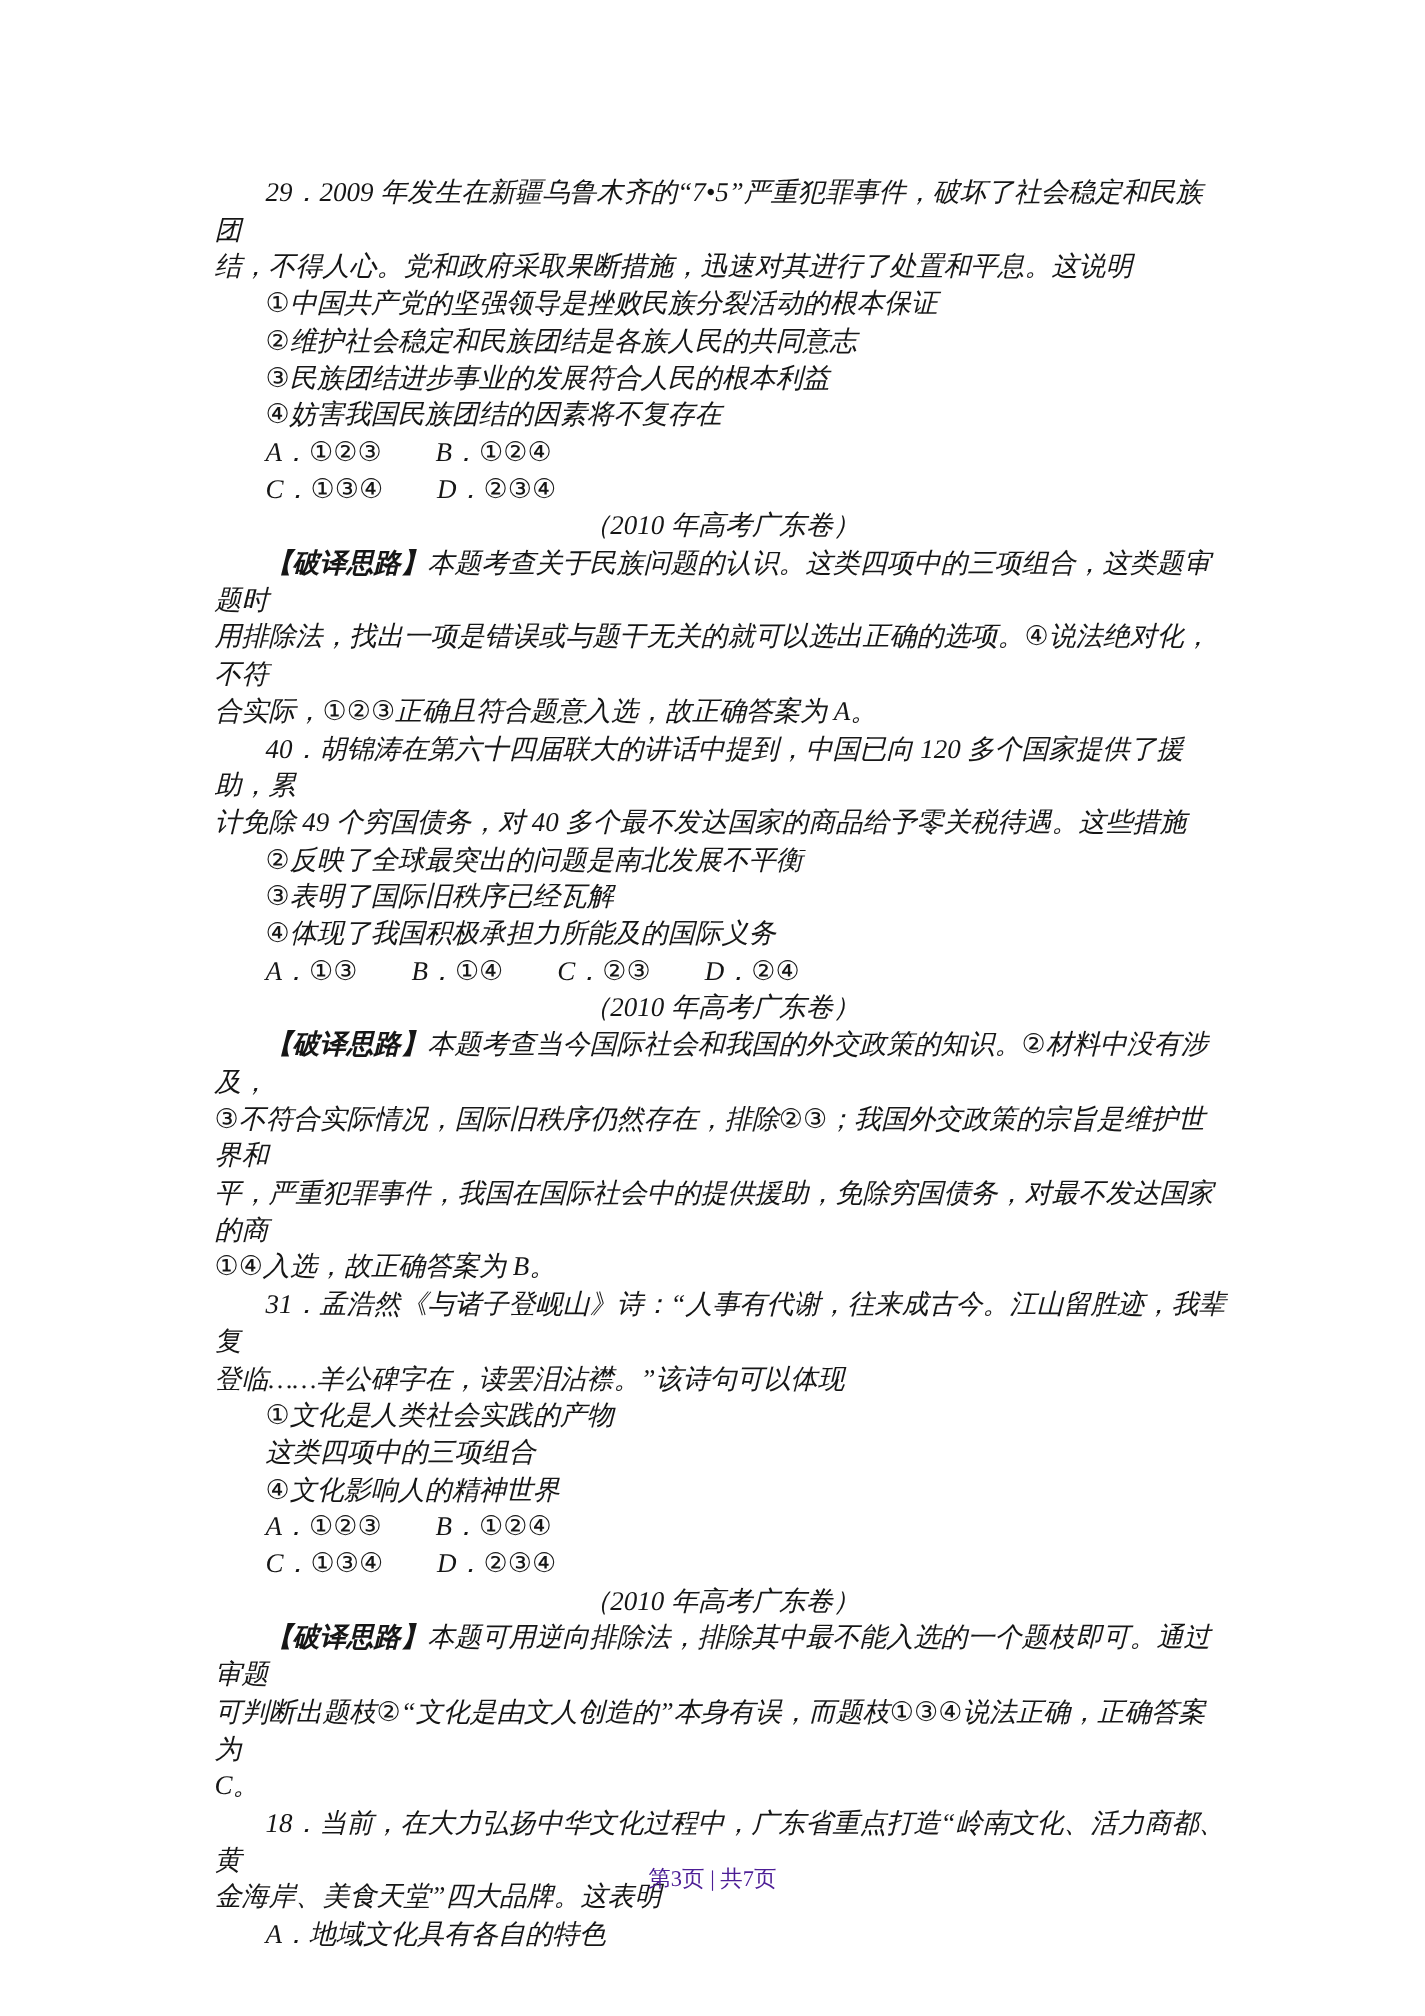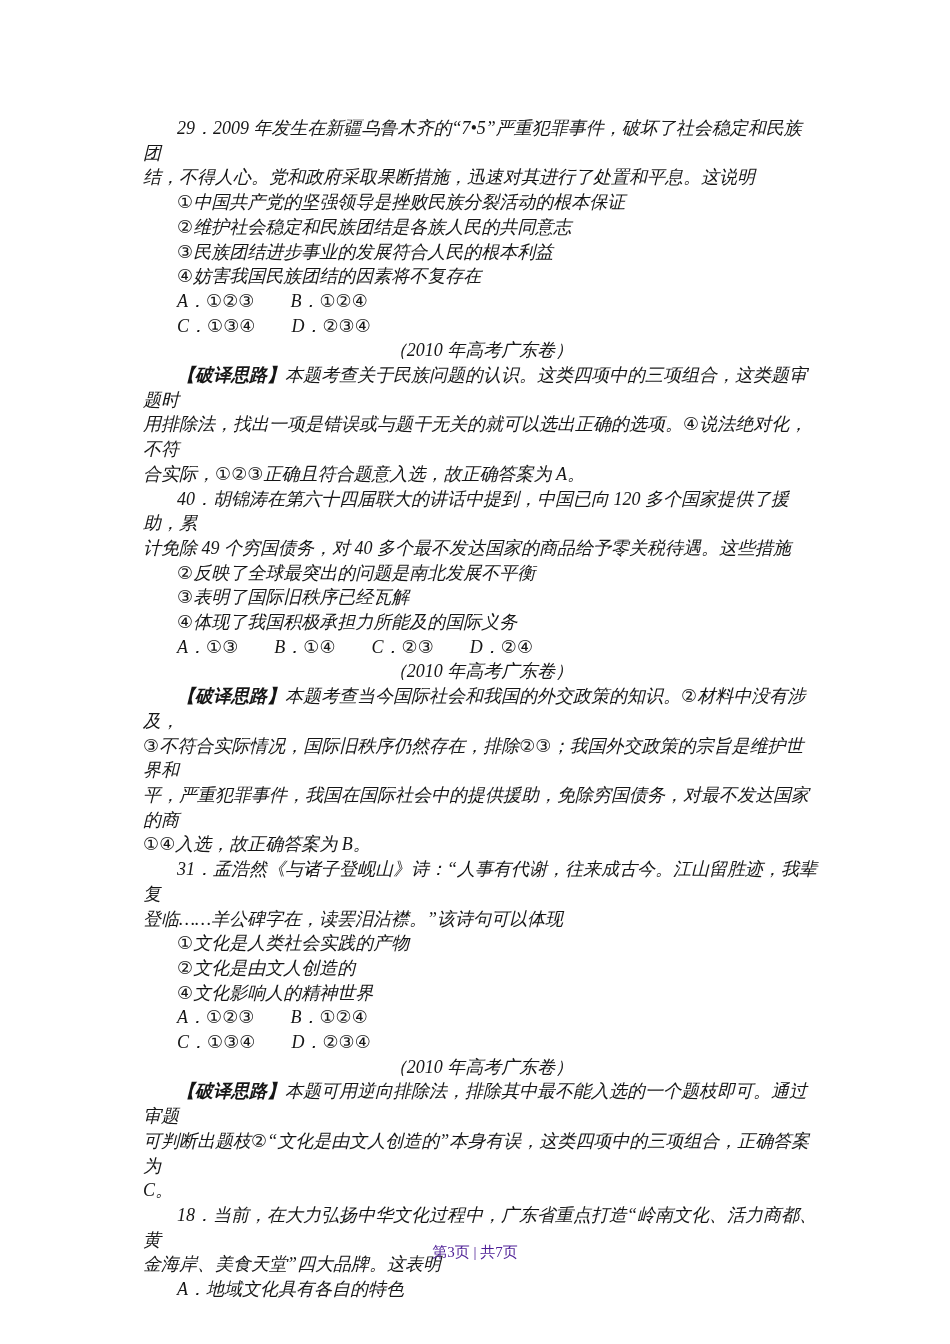--- a/index.html
+++ b/index.html
@@ -73,27 +73,27 @@
   <div class="line indent">A．①③　　B．①④　　C．②③　　D．②④</div>
   <div class="line source">（2010 年高考广东卷）</div>
   <div class="line indent"><span class="bold">【破译思路】</span><span>本题考查当今国际社会和我国的外交政策的知识。②材料中没有涉及，</span></div>
   <div class="line">③不符合实际情况，国际旧秩序仍然存在，排除②③；我国外交政策的宗旨是维护世界和</div>
   <div class="line">平，严重犯罪事件，我国在国际社会中的提供援助，免除穷国债务，对最不发达国家的商</div>
   <div class="line">①④入选，故正确答案为 B。</div>
 
   <div class="line indent">31．孟浩然《与诸子登岘山》诗：“人事有代谢，往来成古今。江山留胜迹，我辈复</div>
   <div class="line">登临……羊公碑字在，读罢泪沾襟。”该诗句可以体现</div>
   <div class="line indent">①文化是人类社会实践的产物</div>
-  <div class="line indent">②文化是由文人创造的</div>
+  <div class="line indent">这类四项中的三项组合</div>
   <div class="line indent">④文化影响人的精神世界</div>
   <div class="line indent">A．①②③　　B．①②④</div>
   <div class="line indent">C．①③④　　D．②③④</div>
   <div class="line source">（2010 年高考广东卷）</div>
   <div class="line indent"><span class="bold">【破译思路】</span><span>本题可用逆向排除法，排除其中最不能入选的一个题枝即可。通过审题</span></div>
-  <div class="line">可判断出题枝②“文化是由文人创造的”本身有误，这类四项中的三项组合，正确答案为</div>
+  <div class="line">可判断出题枝②“文化是由文人创造的”本身有误，而题枝①③④说法正确，正确答案为</div>
   <div class="line">C。</div>
 
   <div class="line indent">18．当前，在大力弘扬中华文化过程中，广东省重点打造“岭南文化、活力商都、黄</div>
   <div class="line">金海岸、美食天堂”四大品牌。这表明</div>
   <div class="line indent">A．地域文化具有各自的特色</div>
 
 </div>
 
 <div class="footer">第3页 | 共7页</div>
 

